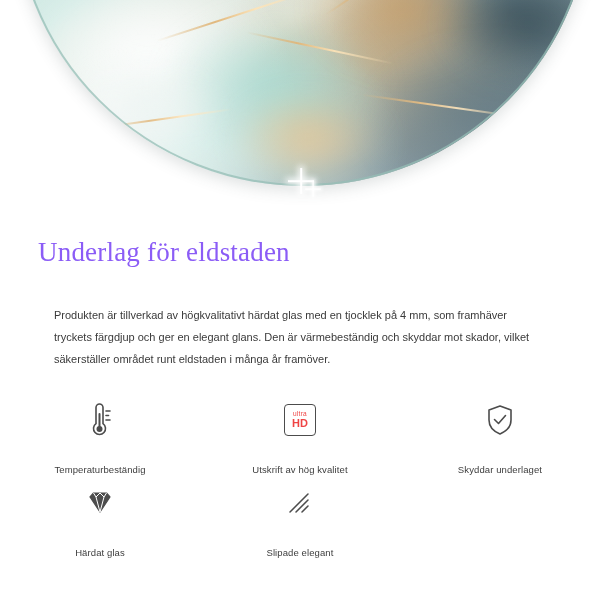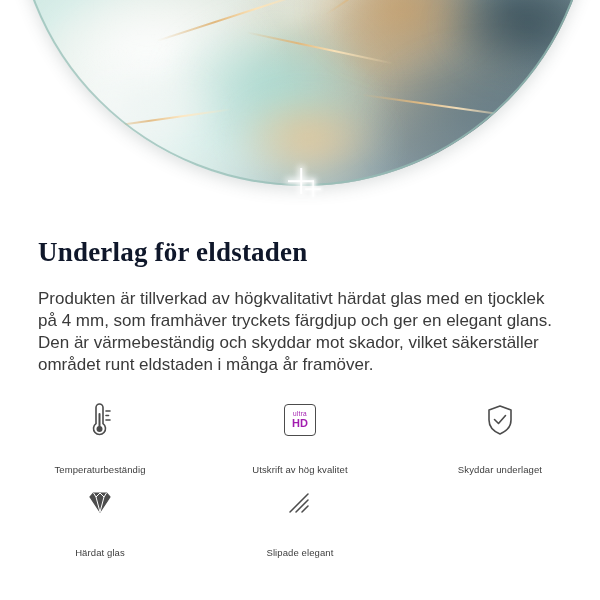--- a/index.html
+++ b/index.html
@@ -116,31 +116,31 @@
   .content {
     position: absolute;
     left: 0;
     top: 210px;
     width: 600px;
   }
   .headline {
     margin: 0;
     padding: 24px 38px 0 38px;
     font-family: "Liberation Serif", serif;
-    font-weight: 700;
+    font-weight: 400;
     font-size: 27px;
     line-height: 36px;
-    color: #0f172a;
+    color: #8b5cf6;
     letter-spacing: 0.2px;
   }
   .headline .line2 { display: block; }
   .body-copy {
-    margin: 0;
+    margin: 16px;
     padding: 18px 38px 0 38px;
-    font-size: 17px;
+    font-size: 11px;
     line-height: 22px;
     color: #3a3a3a;
   }
 
   
   .features {
     position: absolute;
     left: 0;
     top: 392px;
     width: 600px;
@@ -154,21 +154,21 @@
     display: flex;
     flex-direction: column;
     align-items: center;
     height: 83px;
   }
   .feature .icon {
     height: 44px;
     display: flex;
     align-items: center;
     justify-content: center;
-    color: #a21caf;
+    color: #ef4444;
   }
   .feature .caption {
     margin-top: 22px;
     font-size: 9.5px;
     color: #3d3d3d;
     text-align: center;
     letter-spacing: 0.1px;
   }
   .ultrahd-box {
     width: 30px;

